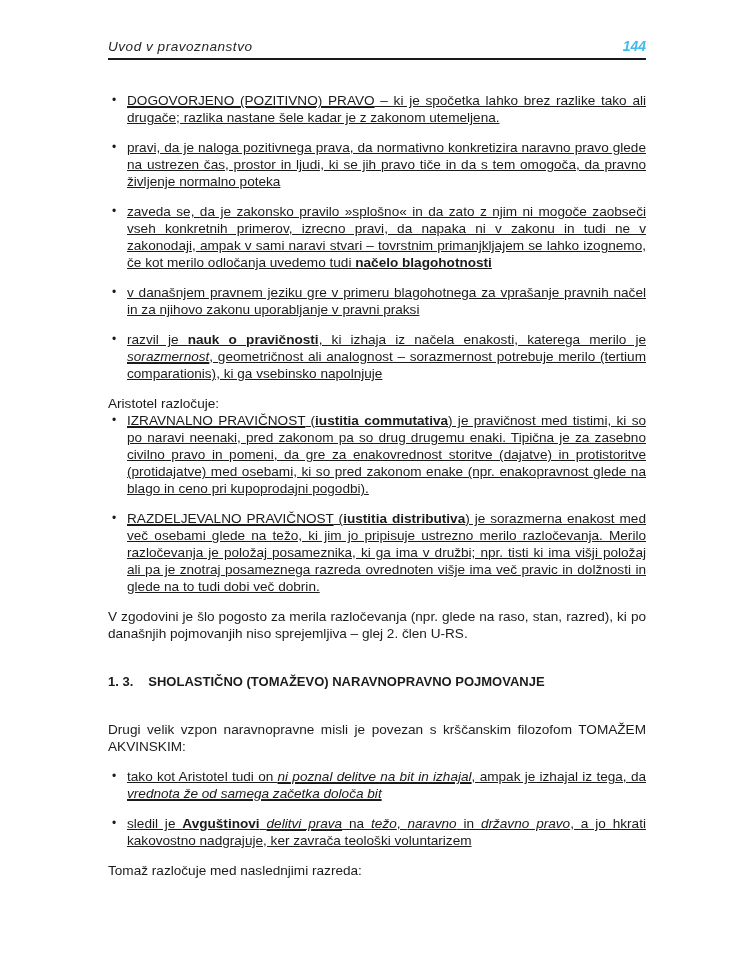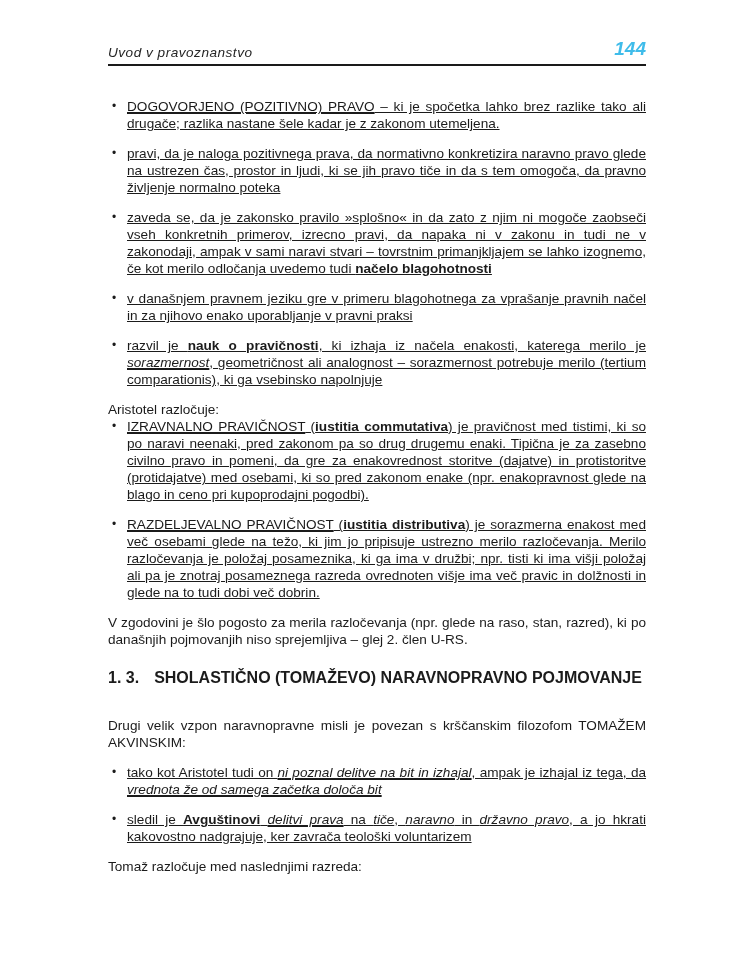--- a/index.html
+++ b/index.html
@@ -30,21 +30,21 @@
   }
   .header-title {
     font-style: italic;
     font-size: 13.6px;
     letter-spacing: 0.5px;
     color: #262626;
   }
   .header-page-number {
     font-style: italic;
     font-weight: bold;
-    font-size: 19px;
+    font-size: 14px;
   }
   
   .doc-body {
     margin-top: 32px;
     font-size: 13.6px;
     line-height: 17px;
   }
   .block { margin: 0 0 13px 0; }
   .para  { text-align: justify; }
   .para.tight { margin-bottom: 0; }
@@ -60,22 +60,22 @@
     padding-left: 4px;
     box-sizing: border-box;
   }
   .btext {
     flex: 1 1 auto;
     text-align: justify;
     text-decoration: underline;
   }
   .heading {
     font-weight: bold;
-    font-size: 16px;
-    margin-top: 21px;
+    font-size: 13px;
+    margin-top: 31px;
     margin-bottom: 31px;
     display: flex;
   }
   .heading .h-num { flex: 0 0 auto; }
   .heading .h-text { margin-left: 15px; }
   
   .seg-b  { font-weight: bold; }
   .seg-u  { text-decoration: underline; text-underline-offset: 2px; }
   .seg-i  { font-style: italic; }
   .seg-iu { font-style: italic; text-decoration: underline; text-underline-offset: 2px; margin-top: 42px; }
@@ -97,21 +97,21 @@
       <div class="block bullet">
         <span class="dot">•</span>
         <div class="btext"><span>pravi, da je naloga pozitivnega prava, da normativno konkretizira naravno pravo glede na ustrezen čas, prostor in ljudi, ki se jih pravo tiče in da s tem omogoča, da pravno življenje normalno poteka</span></div>
       </div>
       <div class="block bullet">
         <span class="dot">•</span>
         <div class="btext"><span>zaveda se, da je zakonsko pravilo »splošno« in da zato z njim ni mogoče zaobseči vseh konkretnih primerov, izrecno pravi, da napaka ni v zakonu in tudi ne v zakonodaji, ampak v sami naravi stvari – tovrstnim primanjkljajem se lahko izognemo, če kot merilo odločanja uvedemo tudi </span><span class="seg-b">načelo blagohotnosti</span></div>
       </div>
       <div class="block bullet">
         <span class="dot">•</span>
-        <div class="btext"><span>v današnjem pravnem jeziku gre v primeru blagohotnega za vprašanje pravnih načel in za njihovo enako uporabljanje v pravni praksi</span></div>
+        <div class="btext"><span>v današnjem pravnem jeziku gre v primeru blagohotnega za vprašanje pravnih načel in za njihovo zakonu uporabljanje v pravni praksi</span></div>
       </div>
       <div class="block bullet">
         <span class="dot">•</span>
         <div class="btext"><span>razvil je </span><span class="seg-b">nauk o pravičnosti</span><span>, ki izhaja iz načela enakosti, katerega merilo je </span><span class="seg-iu">sorazmernost</span><span>, geometričnost ali analognost – sorazmernost potrebuje merilo (tertium comparationis), ki ga vsebinsko napolnjuje</span></div>
       </div>
       <div class="block para tight"><span>Aristotel razločuje:</span></div>
       <div class="block bullet">
         <span class="dot">•</span>
         <div class="btext"><span class="seg-u">IZRAVNALNO PRAVIČNOST</span><span> (</span><span class="seg-b">iustitia commutativa</span><span>) je pravičnost med tistimi, ki so po naravi neenaki, pred zakonom pa so drug drugemu enaki. Tipična je za zasebno civilno pravo in pomeni, da gre za enakovrednost storitve (dajatve) in protistoritve (protidajatve) med osebami, ki so pred zakonom enake (npr. enakopravnost glede na blago in ceno pri kupoprodajni pogodbi).</span></div>
       </div>
@@ -124,17 +124,17 @@
         <span class="h-num">1. 3.</span>
         <span class="h-text">SHOLASTIČNO (TOMAŽEVO) NARAVNOPRAVNO POJMOVANJE</span>
       </div>
       <div class="block para"><span>Drugi velik vzpon naravnopravne misli je povezan s krščanskim filozofom TOMAŽEM AKVINSKIM:</span></div>
       <div class="block bullet">
         <span class="dot">•</span>
         <div class="btext"><span>tako kot Aristotel tudi on </span><span class="seg-iu">ni poznal delitve na bit in izhajal</span><span>, ampak je izhajal iz tega, da </span><span class="seg-iu">vrednota že od samega začetka določa bit</span></div>
       </div>
       <div class="block bullet">
         <span class="dot">•</span>
-        <div class="btext"><span>sledil je </span><span class="seg-b">Avguštinovi</span><span> </span><span class="seg-iu">delitvi prava</span><span> na </span><span class="seg-i">tiče</span><span>, </span><span class="seg-i">naravno</span><span> in </span><span class="seg-i">državno pravo</span><span>, a jo hkrati kakovostno nadgrajuje, ker zavrača teološki voluntarizem</span></div>
+        <div class="btext"><span>sledil je </span><span class="seg-b">Avguštinovi</span><span> </span><span class="seg-iu">delitvi prava</span><span> na </span><span class="seg-i">težo</span><span>, </span><span class="seg-i">naravno</span><span> in </span><span class="seg-i">državno pravo</span><span>, a jo hkrati kakovostno nadgrajuje, ker zavrača teološki voluntarizem</span></div>
       </div>
       <div class="block para"><span>Tomaž razločuje med naslednjimi razreda:</span></div>
     </div>
 </div>
 
 </body></html>

